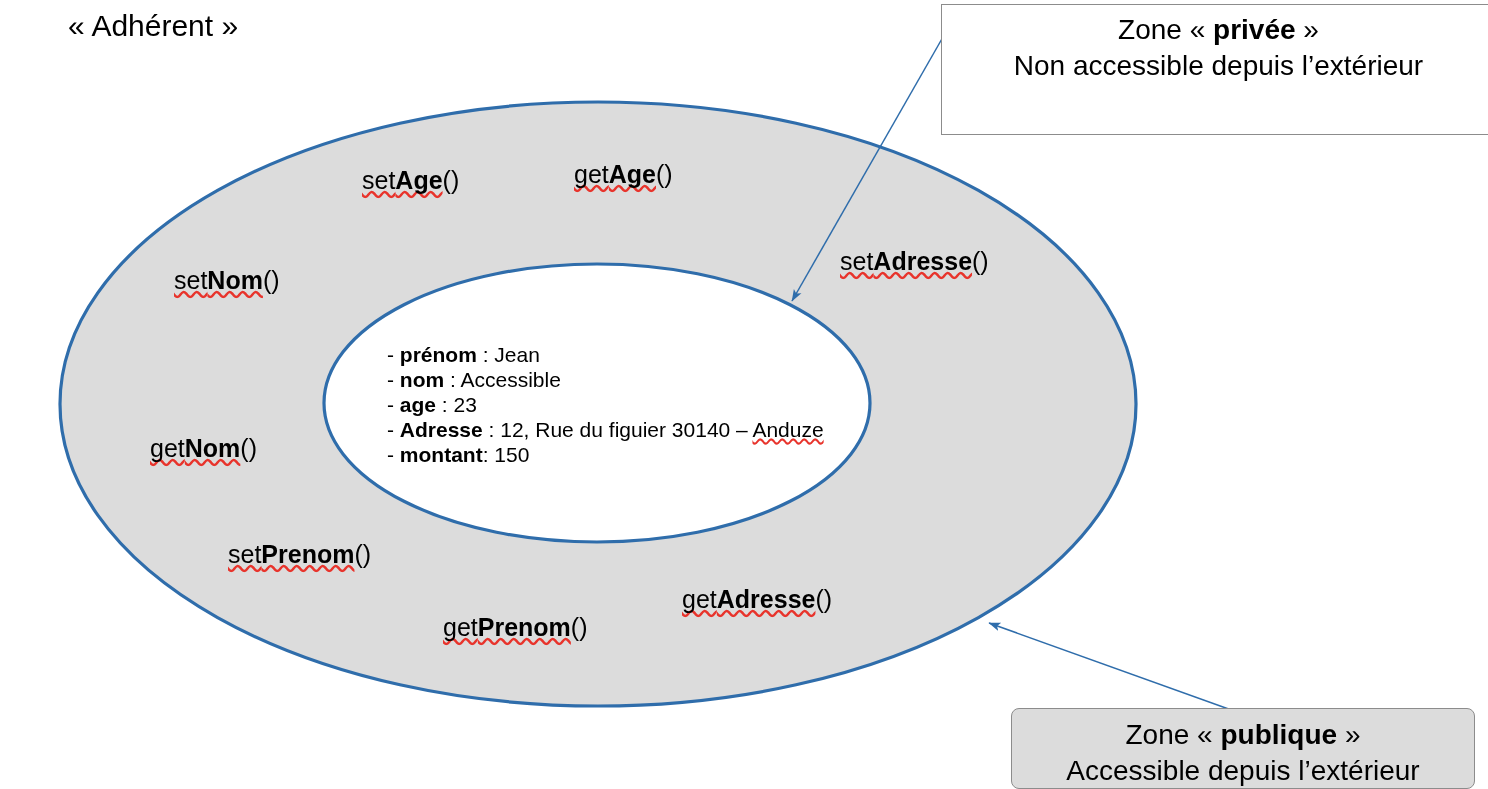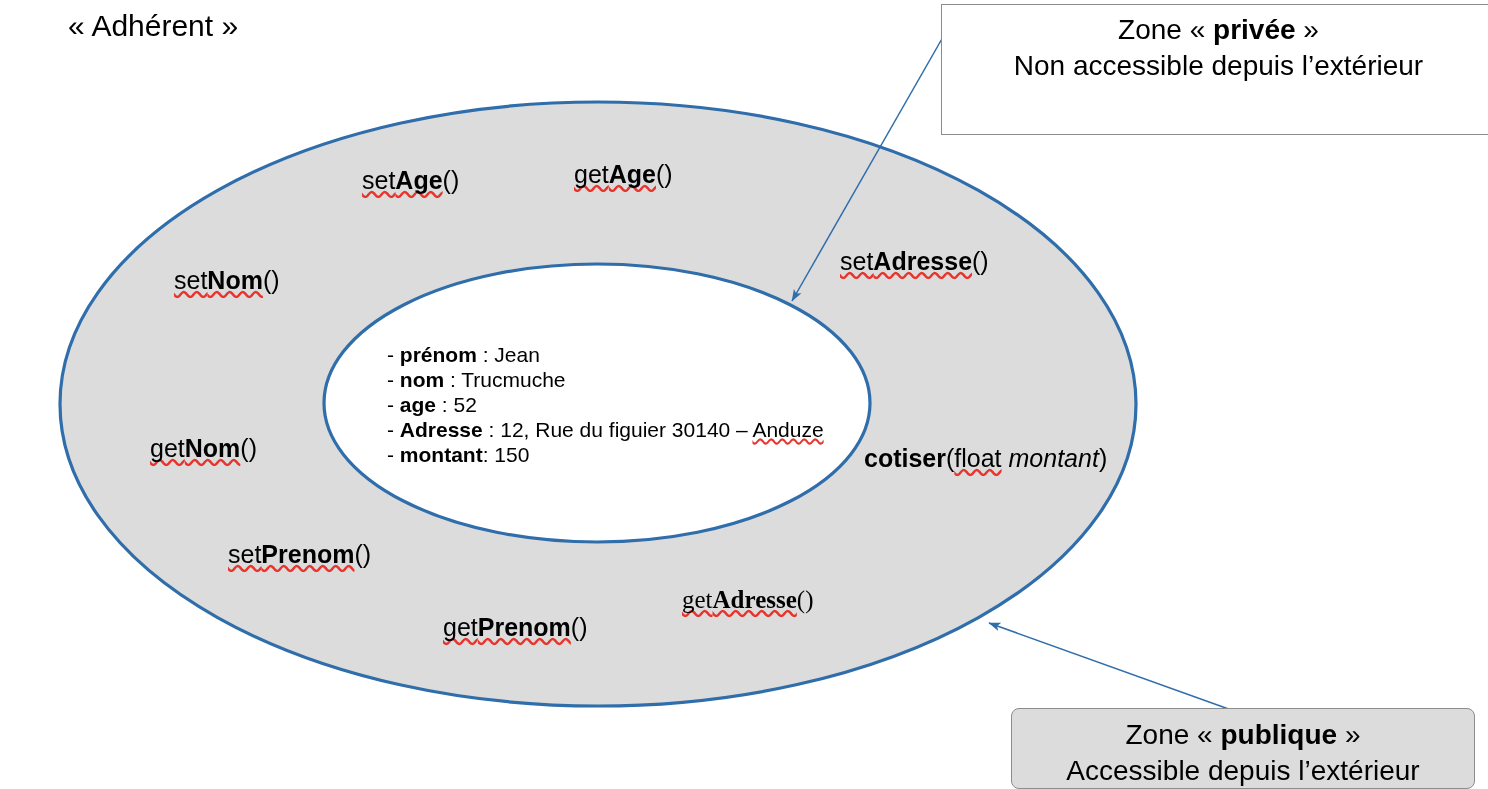--- a/index.html
+++ b/index.html
@@ -120,30 +120,29 @@
     <div><span>« </span><span class="b">Adhérent</span><span> »</span></div>
   </div>
 
   <div id="methods-layer">
       <div class="lbl method" style="left: 362px; top: 166px;"><span class="sq">set</span><span class="b sq">Age</span><span>()</span></div>
       <div class="lbl method" style="left: 574px; top: 160px;"><span class="sq">get</span><span class="b sq">Age</span><span>()</span></div>
       <div class="lbl method" style="left: 174px; top: 266px;"><span class="sq">set</span><span class="b sq">Nom</span><span>()</span></div>
       <div class="lbl method" style="left: 840px; top: 247px;"><span class="sq">set</span><span class="b sq">Adresse</span><span>()</span></div>
       <div class="lbl method" style="left: 150px; top: 434px;"><span class="sq">get</span><span class="b sq">Nom</span><span>()</span></div>
       <div class="lbl method" style="left: 228px; top: 540px;"><span class="sq">set</span><span class="b sq">Prenom</span><span>()</span></div>
-      <div class="lbl method" style="left: 682px; top: 585px; font-family: Liberation Serif, serif;"><span class="sq">get</span><span class="b sq">Adresse</span><span>()</span></div>
+      <div class="lbl method" style="left: 682px; top: 585px;"><span class="sq">get</span><span class="b sq">Adresse</span><span>()</span></div>
       <div class="lbl method" style="left: 443px; top: 613px;"><span class="sq">get</span><span class="b sq">Prenom</span><span>()</span></div>
     </div>
 
-  <div class="lbl method" id="cotiser-label" style="left: 864px; top: 444px;"><span class="b">cotiser</span><span>(</span><span class="sq">float</span><span>&nbsp;</span><span class="i">montant</span><span>)</span></div>
 
   <div id="attrs">
       <div class="row"><span>- </span><span class="k">prénom</span><span> : </span><span>Jean</span></div>
-      <div class="row"><span>- </span><span class="k">nom</span><span> : </span><span>Trucmuche</span></div>
-      <div class="row"><span>- </span><span class="k">age</span><span> : </span><span>52</span></div>
+      <div class="row"><span>- </span><span class="k">nom</span><span> : </span><span>Accessible</span></div>
+      <div class="row"><span>- </span><span class="k">age</span><span> : </span><span>23</span></div>
       <div class="row"><span>- </span><span class="k">Adresse</span><span> :  </span><span>12, Rue du figuier 30140 – </span><span class="sq">Anduze</span></div>
       <div class="row"><span>- </span><span class="k">montant</span><span>: </span><span>150</span></div>
     </div>
 
   <div class="callout" id="callout-private">
     <div><span>Zone « </span><span class="b">privée</span><span> »</span></div>
     <div>Non accessible depuis l’extérieur</div>
   </div>
 
   <div class="callout" id="callout-public">

